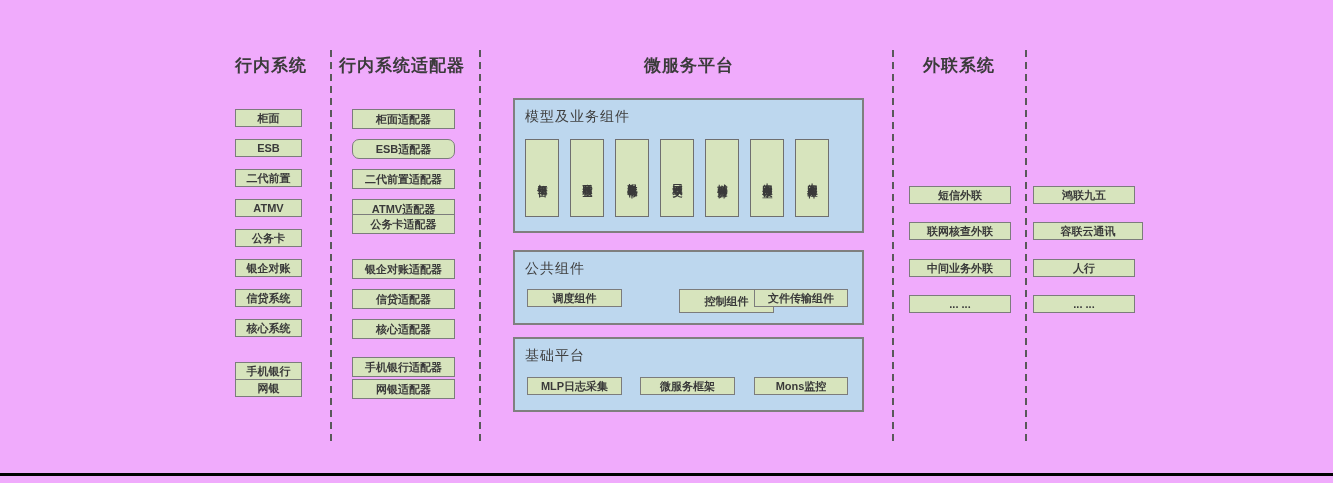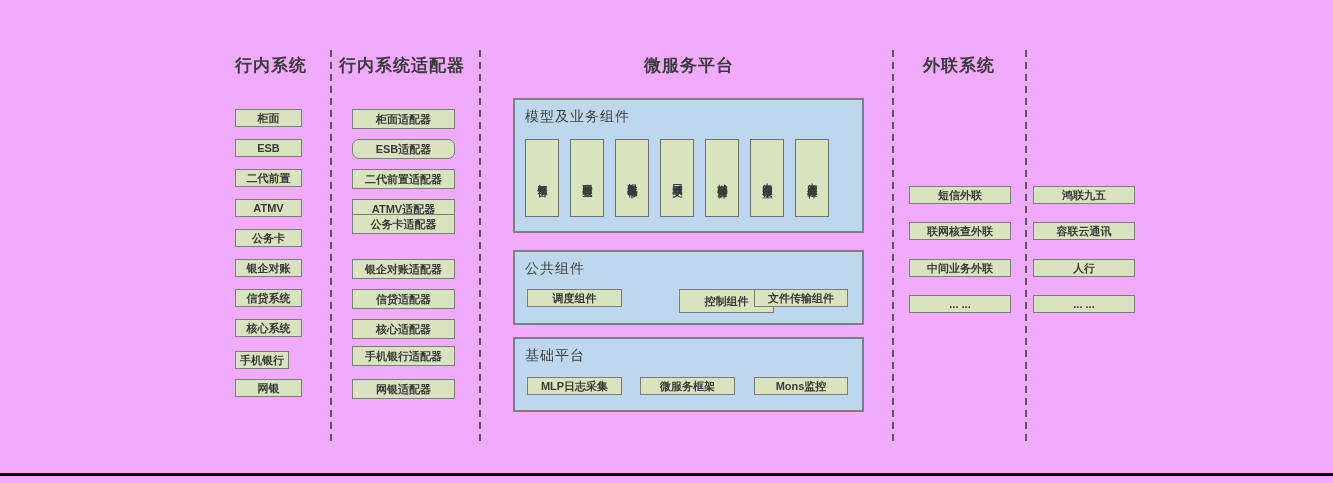--- a/index.html
+++ b/index.html
@@ -55,32 +55,32 @@
   <div class="dash" style="left:1025px;"></div>
 
   <div class="gbox hitem" style="left:235px;top:109px;width:67px;">柜面</div>
   <div class="gbox hitem" style="left:235px;top:139px;width:67px;">ESB</div>
   <div class="gbox hitem" style="left:235px;top:169px;width:67px;">二代前置</div>
   <div class="gbox hitem" style="left:235px;top:199px;width:67px;">ATMV</div>
   <div class="gbox hitem" style="left:235px;top:229px;width:67px;">公务卡</div>
   <div class="gbox hitem" style="left:235px;top:259px;width:67px;">银企对账</div>
   <div class="gbox hitem" style="left:235px;top:289px;width:67px;">信贷系统</div>
   <div class="gbox hitem" style="left:235px;top:319px;width:67px;">核心系统</div>
-  <div class="gbox hitem" style="left:235px;top:351px;width:54px;">手机银行</div>
+  <div class="gbox hitem" style="left:235px;top:362px;width:67px;">手机银行</div>
   <div class="gbox hitem" style="left:235px;top:379px;width:67px;">网银</div>
 
   <div class="gbox" style="left:352px;top:109px;width:103px;height:20px;">柜面适配器</div>
   <div class="gbox" style="left:352px;top:139px;width:103px;height:20px;border-radius:7px;">ESB适配器</div>
   <div class="gbox" style="left:352px;top:169px;width:103px;height:20px;">二代前置适配器</div>
   <div class="gbox" style="left:352px;top:199px;width:103px;height:20px;">ATMV适配器</div>
   <div class="gbox" style="left:352px;top:214px;width:103px;height:20px;">公务卡适配器</div>
   <div class="gbox" style="left:352px;top:259px;width:103px;height:20px;">银企对账适配器</div>
   <div class="gbox" style="left:352px;top:289px;width:103px;height:20px;">信贷适配器</div>
   <div class="gbox" style="left:352px;top:319px;width:103px;height:20px;">核心适配器</div>
-  <div class="gbox" style="left:352px;top:346px;width:103px;height:20px;">手机银行适配器</div>
+  <div class="gbox" style="left:352px;top:357px;width:103px;height:20px;">手机银行适配器</div>
   <div class="gbox" style="left:352px;top:379px;width:103px;height:20px;">网银适配器</div>
 
   <div class="blue" style="left:513px;top:98px;width:351px;height:135px;">
     <div class="blue-title">模型及业务组件</div>
     <div class="vrow">
       <div class="vbox">
           <span>短信平台</span>
         </div>
       <div class="vbox">
           <span>联网核查</span>
@@ -116,18 +116,18 @@
     <div class="gbox" style="left:125px;top:38px;width:95px;height:18px;">微服务框架</div>
     <div class="gbox" style="left:239px;top:38px;width:94px;height:18px;">Mons监控</div>
   </div>
 
   <div class="gbox hitem" style="left:909px;top:186px;width:102px;">短信外联</div>
   <div class="gbox hitem" style="left:909px;top:222px;width:102px;">联网核查外联</div>
   <div class="gbox hitem" style="left:909px;top:259px;width:102px;">中间业务外联</div>
   <div class="gbox hitem" style="left:909px;top:295px;width:102px;">... ...</div>
 
   <div class="gbox hitem" style="left:1033px;top:186px;width:102px;">鸿联九五</div>
-  <div class="gbox hitem" style="left:1033px;top:222px;width:102px;">容联云通讯</div>
+  <div class="gbox hitem" style="left:1033px;top:222px;width:110px;">容联云通讯</div>
   <div class="gbox hitem" style="left:1033px;top:259px;width:102px;">人行</div>
   <div class="gbox hitem" style="left:1033px;top:295px;width:102px;">... ...</div>
 
   <div class="bottom-rule"></div>
 </div>
 
 </body></html>

